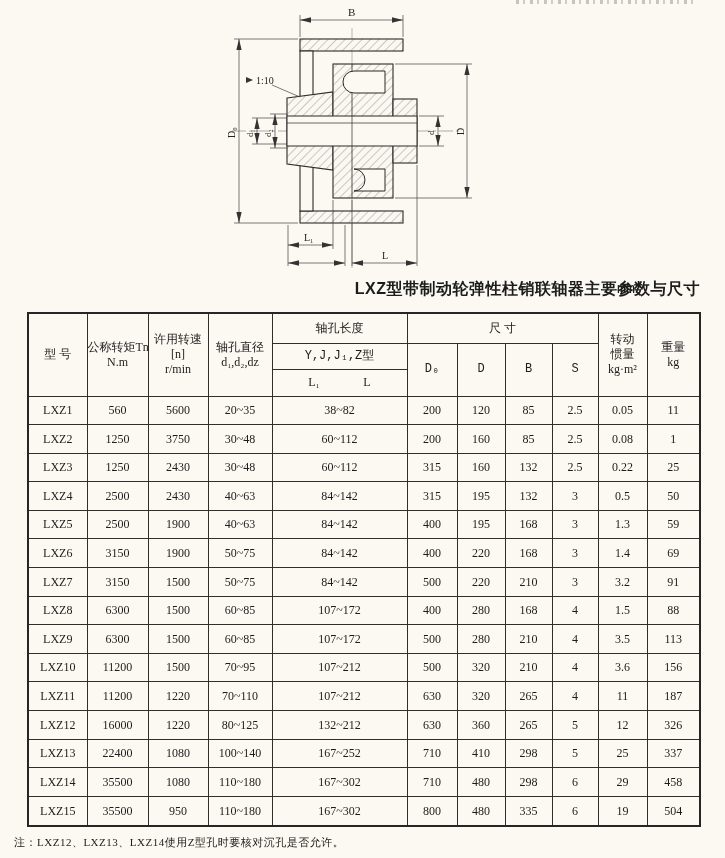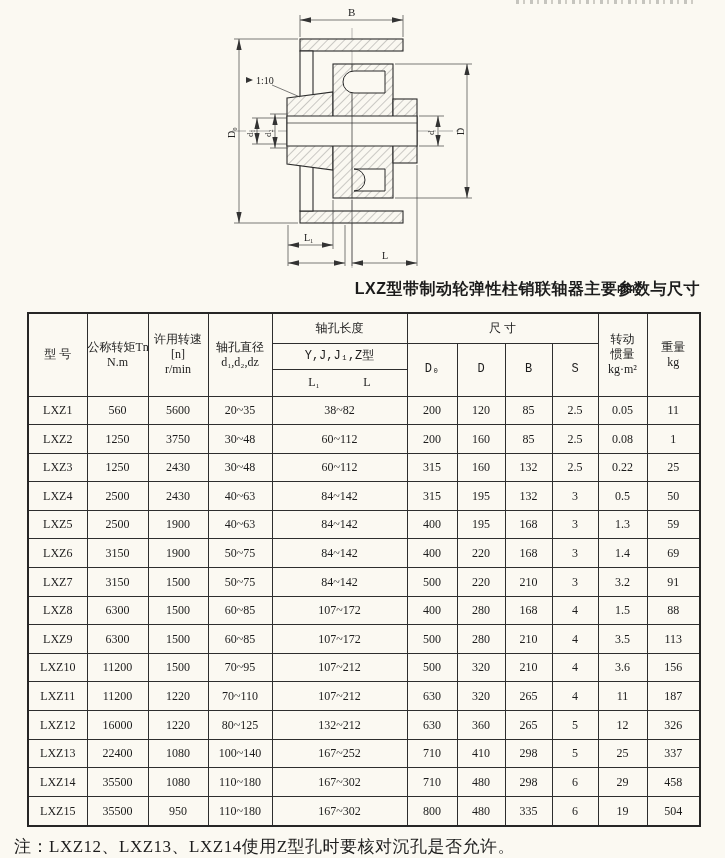--- a/index.html
+++ b/index.html
@@ -43,21 +43,21 @@
     font-size:12px;line-height:1.2;
     overflow:hidden;white-space:nowrap;
   }
   .param-table{border:2px solid #262626;}
   tr.h1{height:30px;} tr.h2{height:26px;font-family:Liberation Mono, monospace;} tr.h3{height:27px;}
   .ln{display:block;line-height:1.25;}
   .gap-top{}
   .l1l{display:flex;justify-content:space-around;align-items:center;padding:0 14px;}
   .note{
     position:absolute;left:14px;top:835px;
-    font-size:17px;letter-spacing:.5px;
+    font-size:11px;letter-spacing:.5px;
   }
   svg text{font-family:"Liberation Serif",serif;fill:#222;}
 </style>
 </head>
 <body>
 
 <div class="page">
 
   <div class="cutoff"></div>
 

